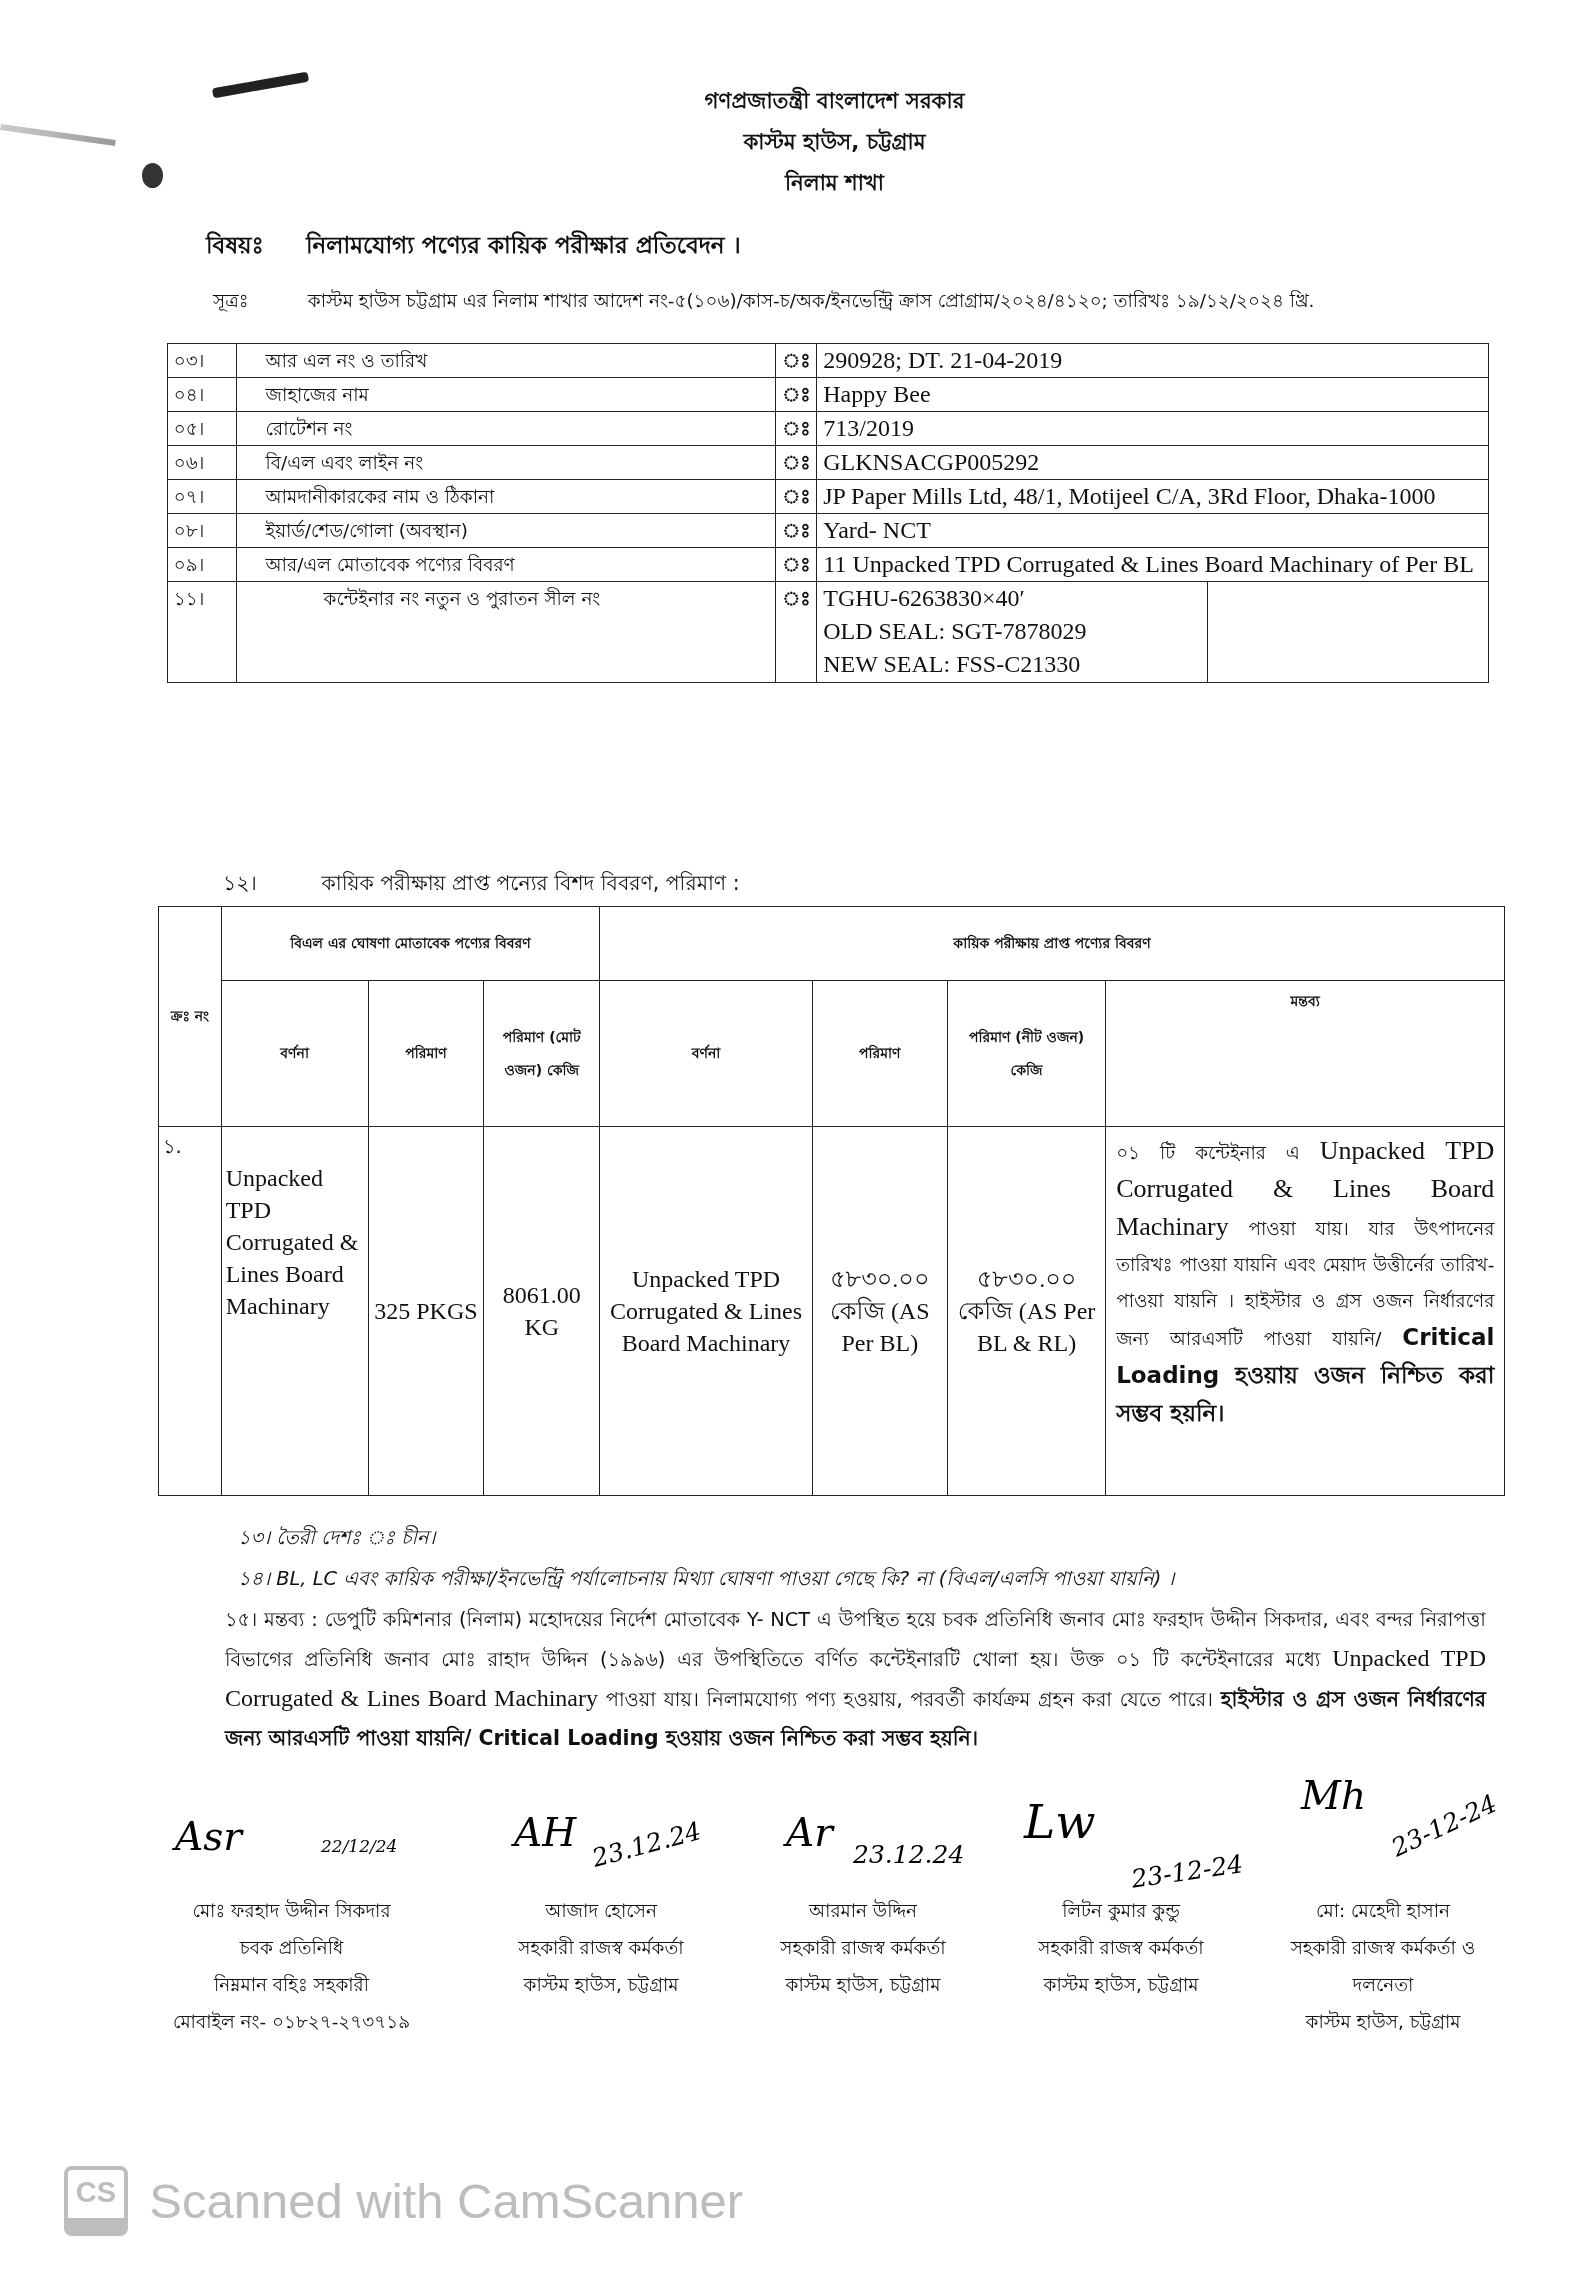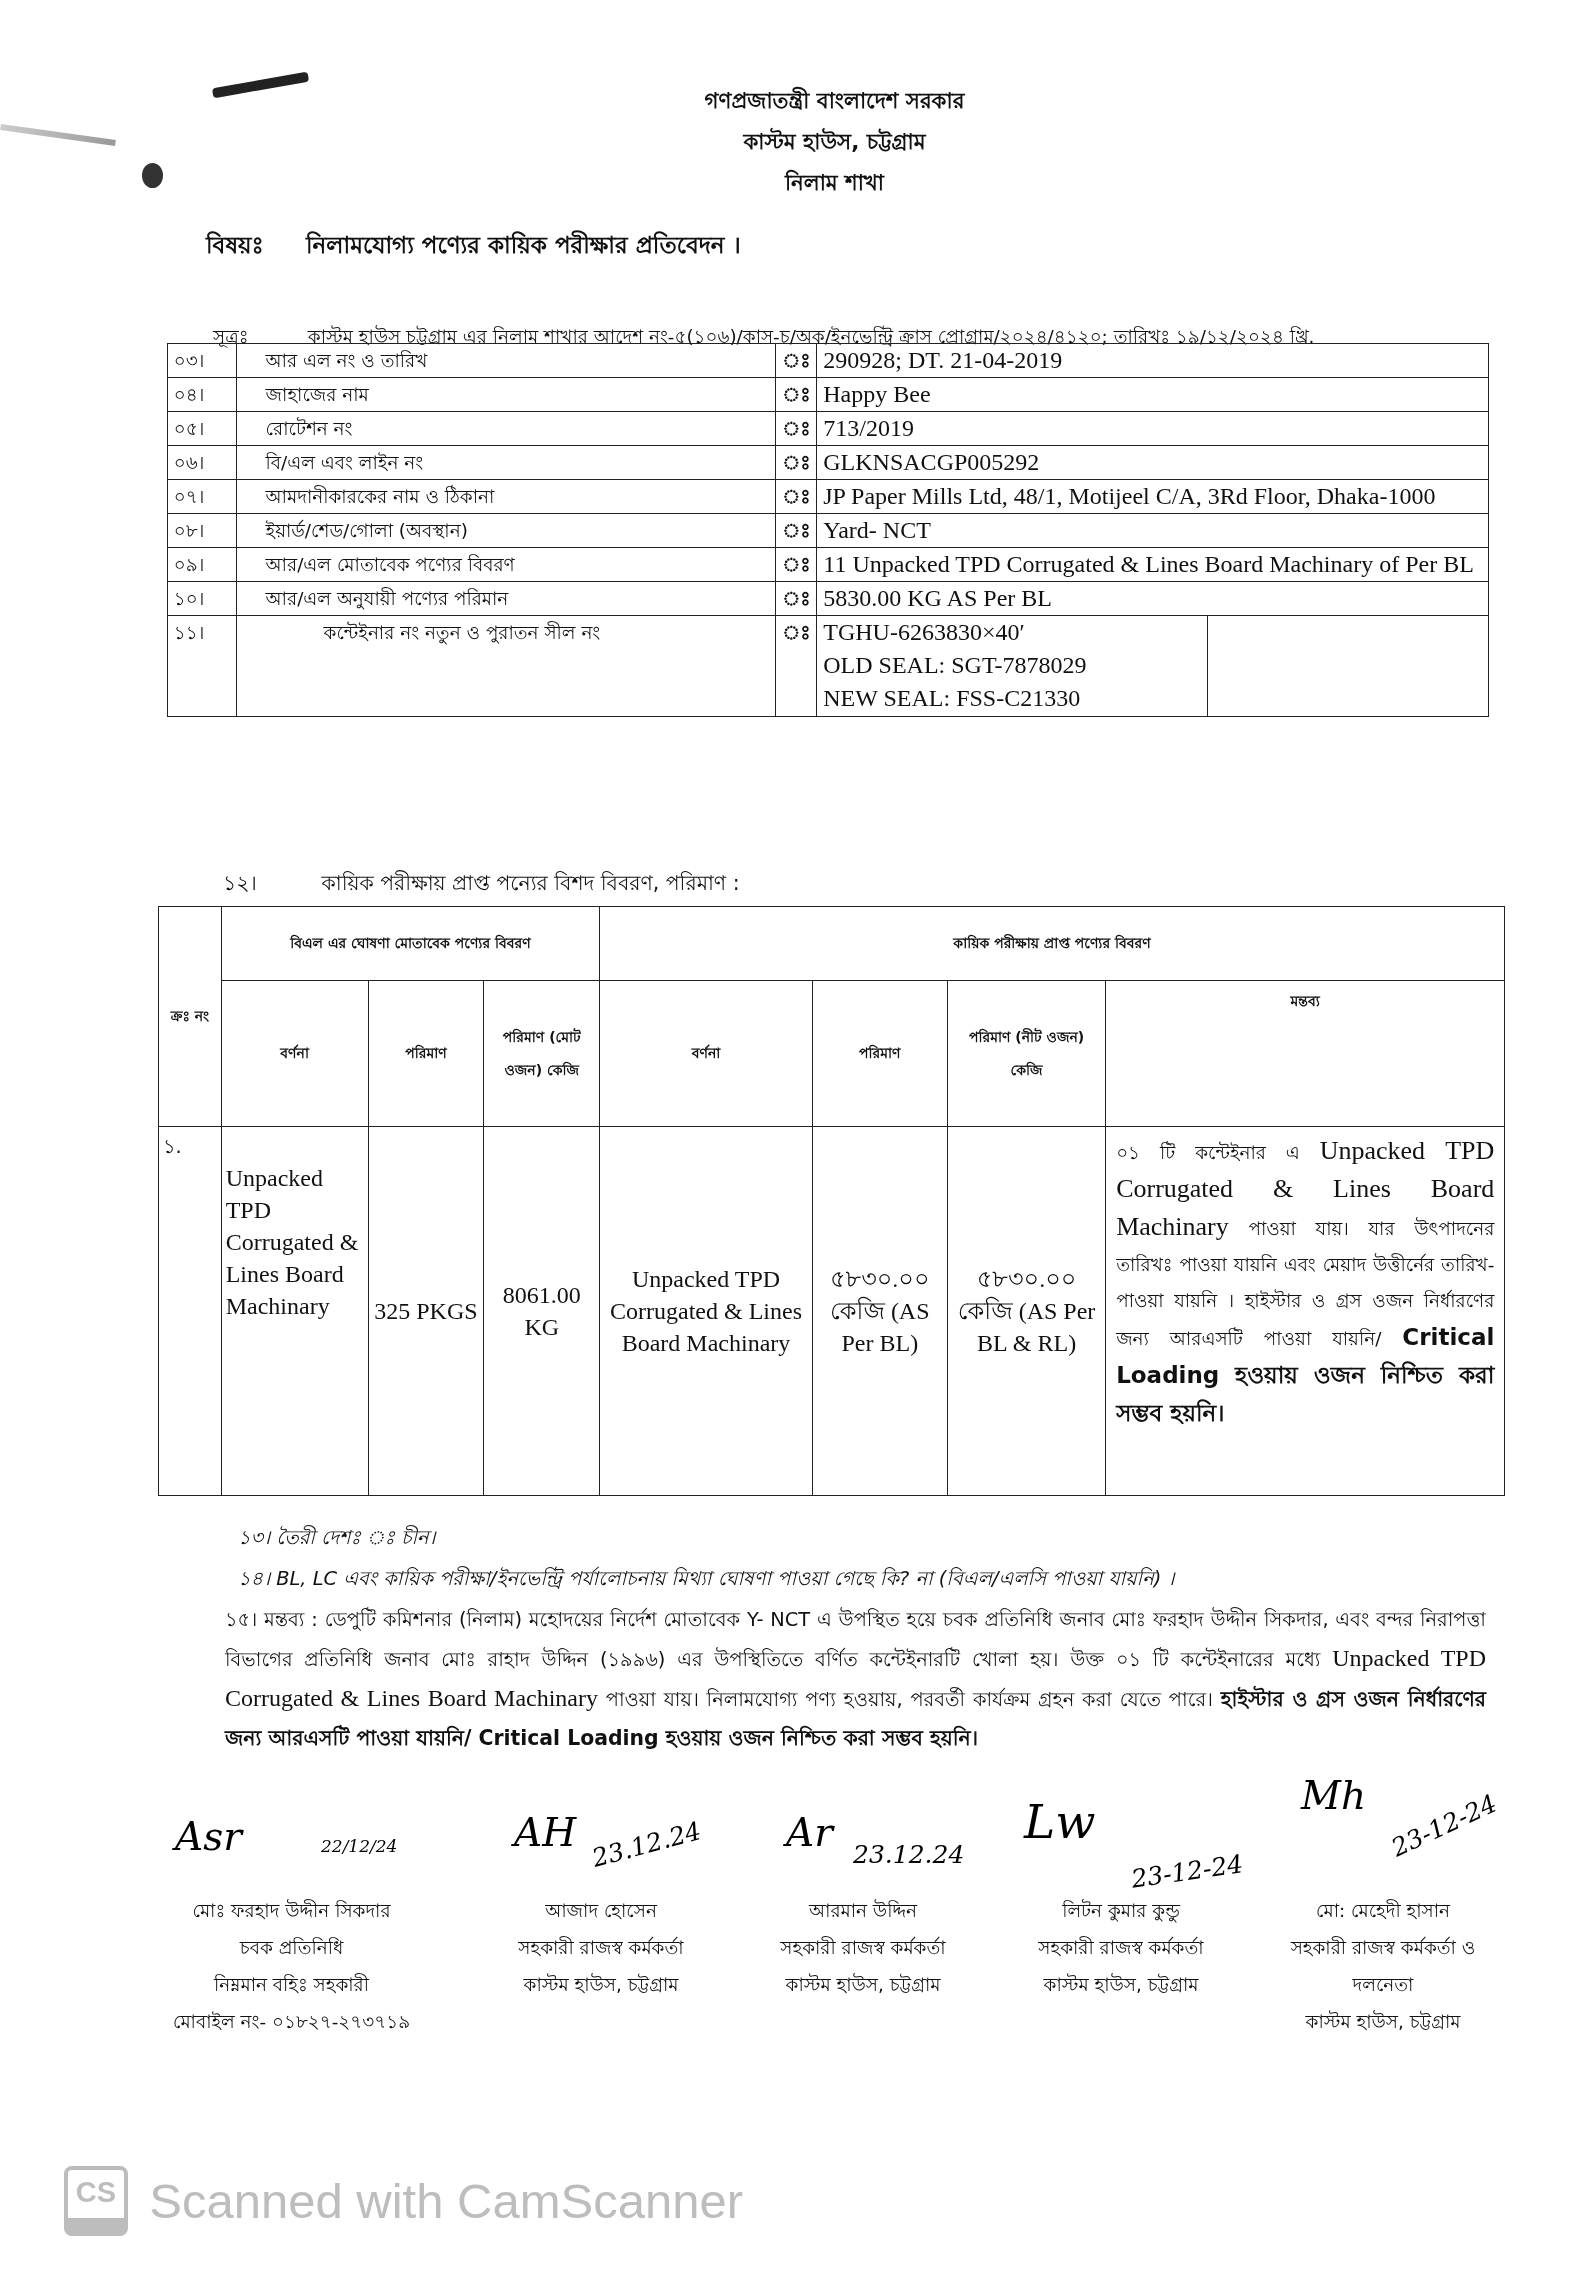--- a/index.html
+++ b/index.html
@@ -7,21 +7,21 @@
     width: 1591px; height: 2286px; background: #ffffff; position: relative;
     font-family: "Liberation Serif", "DejaVu Serif", serif; color: #111;
     overflow: hidden;
   }
   .abs { position: absolute; }
   .header { left: 0; width: 1591px; top: 80px; text-align: center; }
   .header div { font-size: 21.3px; font-weight: bold; line-height: 41px; font-family: "DejaVu Sans", sans-serif; margin-left: 78px; }
   .subject { left: 206px; top: 227px; font-size: 23px; font-weight: bold; font-family: "DejaVu Sans", sans-serif; }
   .subject .lbl { display: inline-block; width: 92px; }
   .ref { left: 213px; top: 287px; font-size: 18.4px; font-family: "DejaVu Sans", sans-serif; white-space: nowrap; }
-  .ref .lbl { display: inline-block; width: 89px; margin-top: 36px; }
+  .ref .lbl { display: inline-block; width: 89px; }
 
   table { border-collapse: collapse; }
   .info { left: 167px; top: 343px; width: 1322px; }
   .info td { border: 1.9px solid #222; font-size: 24px; padding: 0 5.8px; vertical-align: top; line-height: 33px; }
   .info td.num { width: 56px; font-family: "DejaVu Sans", sans-serif; font-size: 18.4px; }
   .info td.key { width: 446px; font-family: "DejaVu Sans", sans-serif; font-size: 18.4px; padding-left: 29px; }
   .info td.colon { width: 25px; text-align: center; font-weight: bold; font-size: 19.4px; }
   .info td.val { text-align: justify; }
   .info td.val.split { width: 378px; }
 
@@ -115,26 +115,20 @@
         <td class="num">০৮।</td>
         <td class="key">ইয়ার্ড/শেড/গোলা (অবস্থান)</td>
         <td class="colon">ঃ</td>
         <td class="val" colspan="2">Yard- NCT</td>
       </tr>
   <tr>
         <td class="num">০৯।</td>
         <td class="key">আর/এল মোতাবেক পণ্যের বিবরণ</td>
         <td class="colon">ঃ</td>
         <td class="val" colspan="2">11 Unpacked TPD Corrugated &amp; Lines Board Machinary of Per BL</td>
-      </tr>
-  <tr>
-        <td class="num">১০।</td>
-        <td class="key">আর/এল অনুযায়ী পণ্যের পরিমান</td>
-        <td class="colon">ঃ</td>
-        <td class="val" colspan="2">5830.00 KG AS Per BL</td>
       </tr>
   <tr style="height:101px">
     <td class="num">১১।</td>
     <td class="key" style="padding-left:87px">কন্টেইনার নং নতুন ও পুরাতন সীল নং</td>
     <td class="colon">ঃ</td>
     <td class="val split">
       <div>TGHU-6263830×40′</div>
       <div>OLD SEAL: SGT-7878029</div>
       <div>NEW SEAL: FSS-C21330</div>
     </td>

